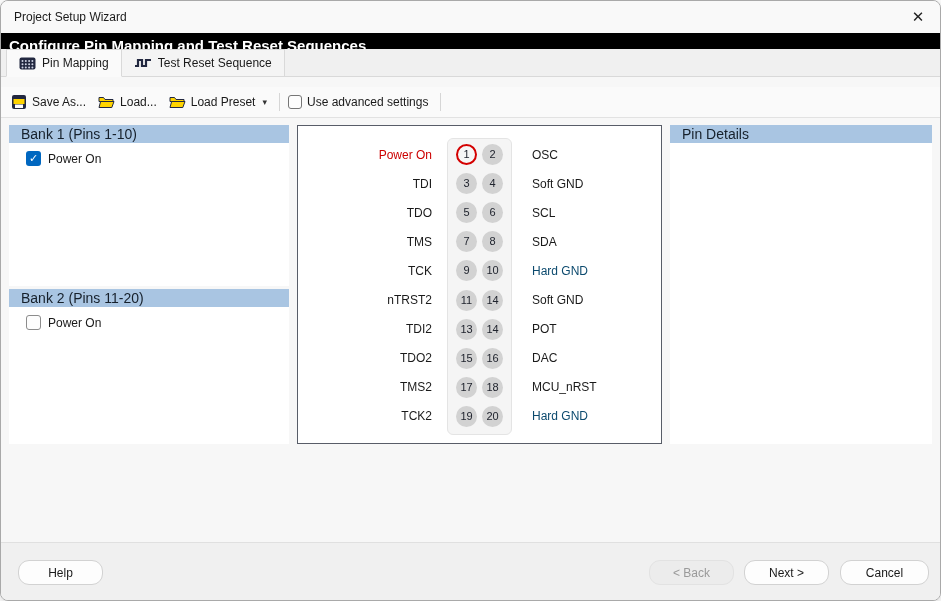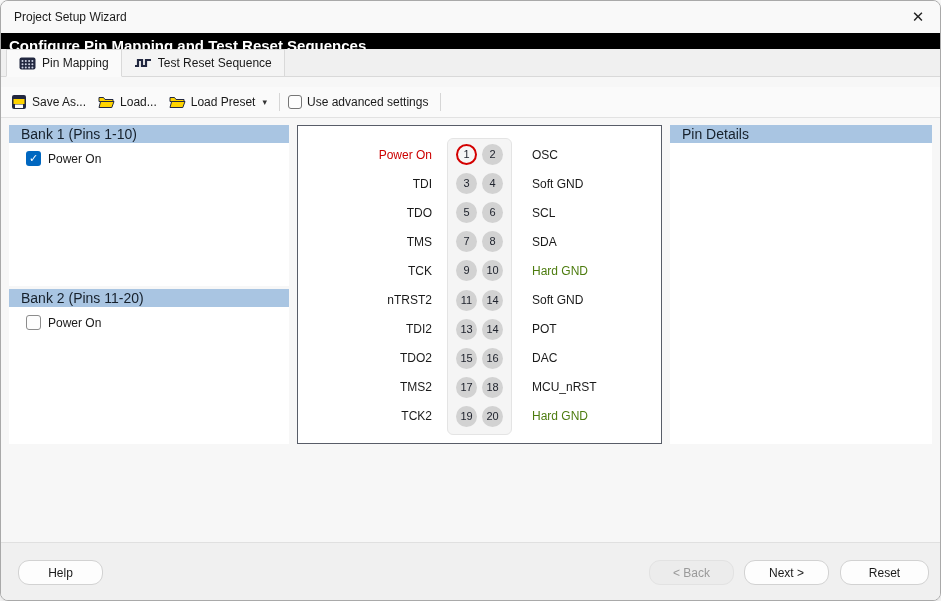--- a/index.html
+++ b/index.html
@@ -42,21 +42,21 @@
   
   .pin-panel{position:absolute;left:296px;top:7px;width:365px;height:319px;background:#ffffff;
              border:1px solid #585d68;}
   .pin-strip{position:absolute;left:149px;top:12px;width:65px;height:297px;background:#f5f5f5;
              border:1px solid #e4e4e4;border-radius:6px;}
   .pin-rows{position:absolute;left:0;top:14px;right:0;}
   .pin-row{display:flex;align-items:center;height:29.1px;}
   .plabel-left{width:134px;text-align:right;font-size:12px;color:#1a1a1a;}
   .plabel-left.red{color:#cc0000;}
   .plabel-right{margin-left:29px;font-size:12px;color:#1a1a1a;}
-  .plabel-right.muted{color:#4d7c0f;}
+  .plabel-right.muted{color:#0c4a6e;}
   .pin{width:21px;height:21px;border-radius:50%;background:#d2d2d2;color:#20242e;font-size:11px;
        line-height:21px;text-align:center;margin-left:5px;cursor:pointer;position:relative;z-index:1;}
   .pin.first{margin-left:24px;}
   .pin.selected{background:#f6f6f6;border:2px solid #d40000;line-height:17px;}
   
   .details{position:absolute;left:669px;top:7px;width:262px;}
   .details .panel-body{height:301px;}
   
   .footer{position:absolute;left:0;right:0;bottom:0;height:58px;background:#f0f0f0;border-top:1px solid #e0e0e0;}
   .btn{position:absolute;top:17px;height:25px;border:1px solid #d2d2d2;border-radius:11px;background:#fdfdfd;
@@ -243,15 +243,15 @@
     <div class="details">
       <div class="panel-header">Pin Details</div>
       <div class="panel-body"></div>
     </div>
   </div>
 
   <div class="footer">
     <div class="btn btn-help">Help</div>
     <div class="btn btn-back">&lt; Back</div>
     <div class="btn btn-next">Next &gt;</div>
-    <div class="btn btn-cancel">Reset</div>
+    <div class="btn btn-cancel">Cancel</div>
   </div>
 </div>
 
 </body></html>

